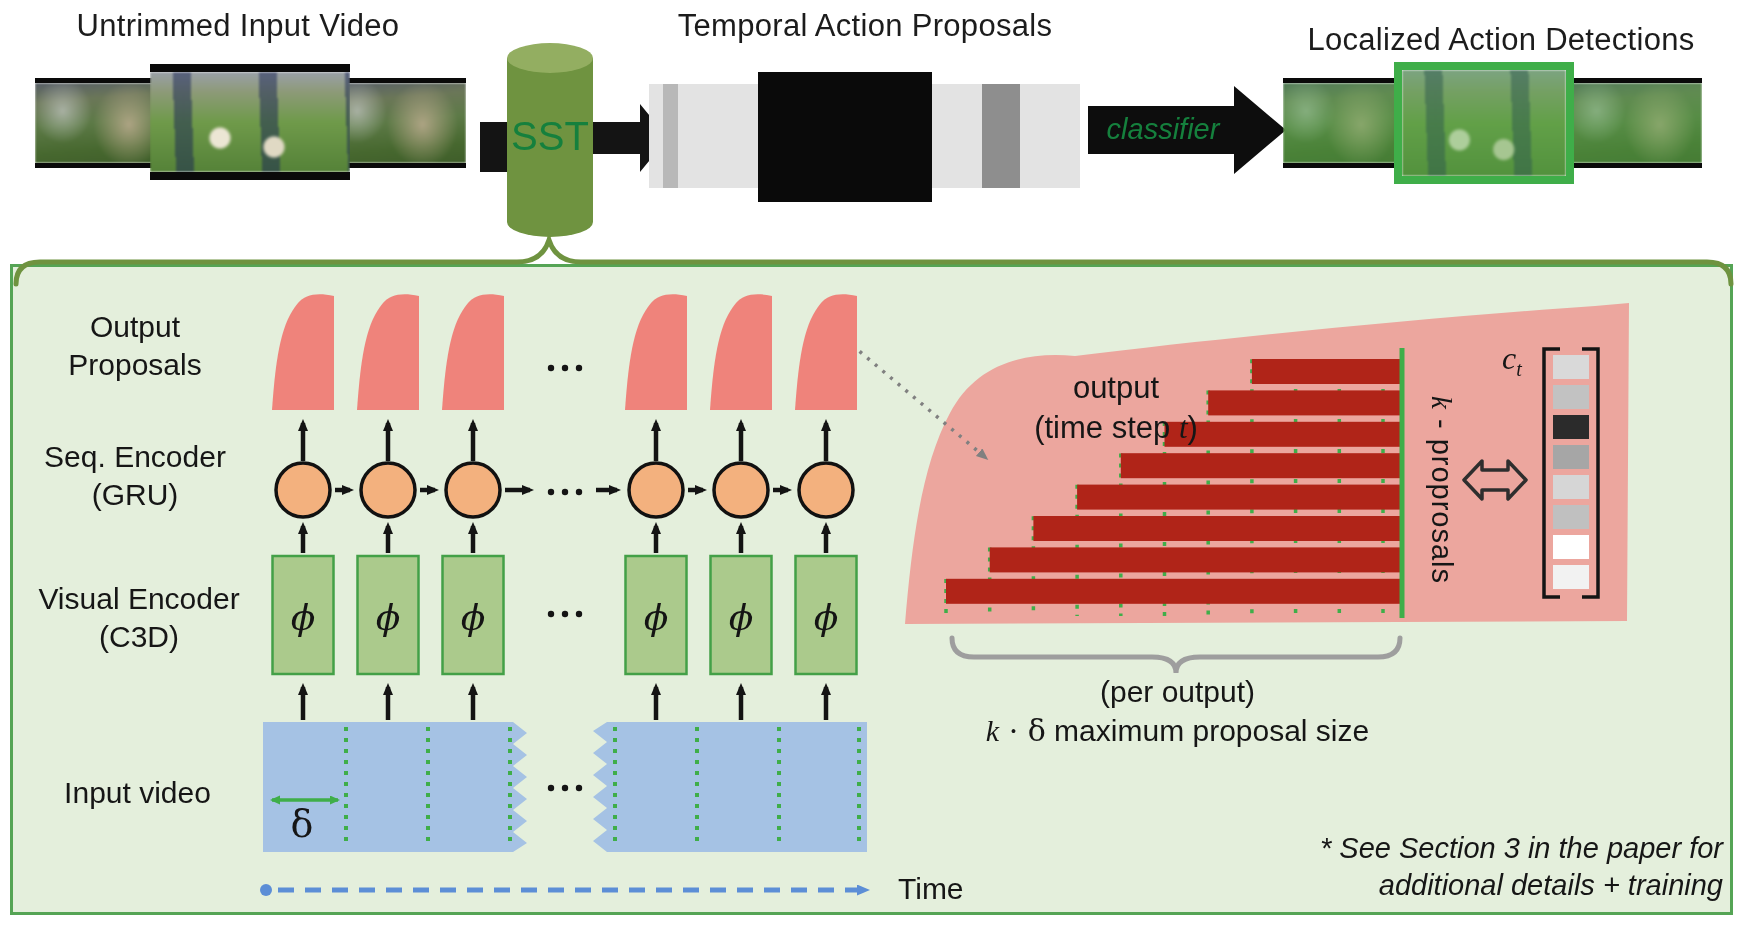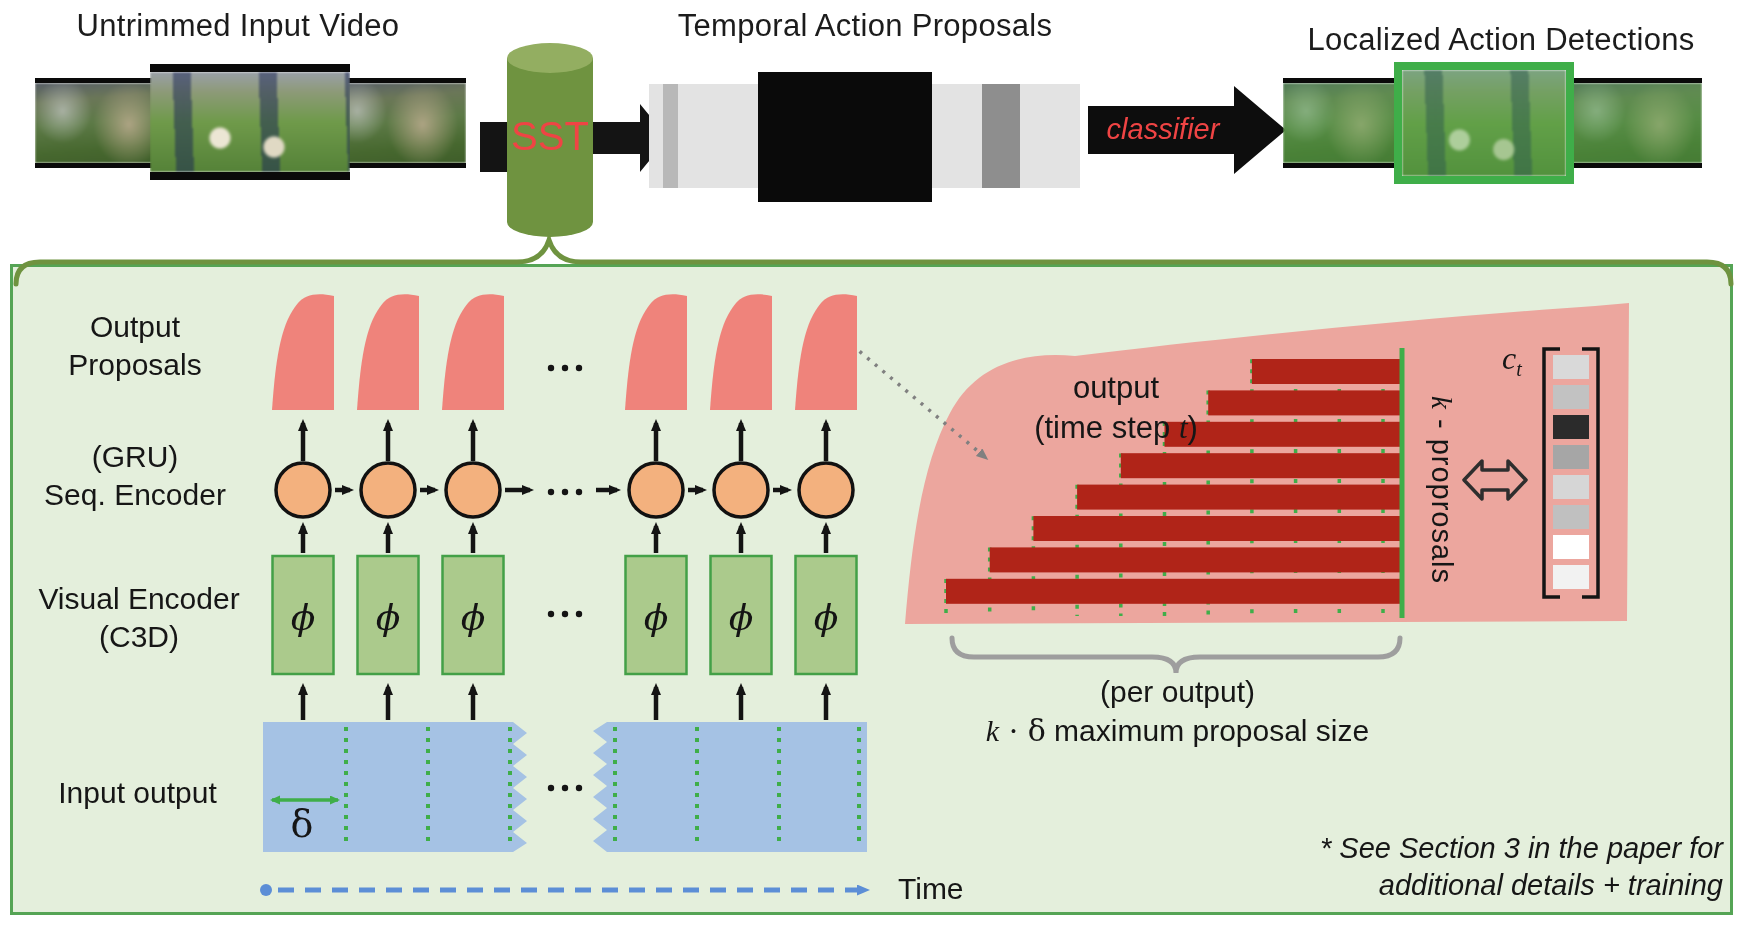--- a/index.html
+++ b/index.html
@@ -25,21 +25,21 @@
      radial-gradient(42px 46px at 20% 35%, rgba(222,222,228,.55), rgba(222,222,228,0) 70%),
      linear-gradient(175deg,#585f68 0%,#6b7758 22%,#5d7a47 48%,#47682f 78%,#3f5e2a 100%);}
   .scene-b .inner{background:
      radial-gradient(21px 21px at 35% 66%, #ece6d4 0 42%, rgba(0,0,0,0) 58%),
      radial-gradient(21px 21px at 62% 75%, #e0d9c4 0 42%, rgba(0,0,0,0) 58%),
      repeating-linear-gradient(88deg, rgba(24,36,84,0) 0 26px, rgba(24,36,84,.5) 26px 44px, rgba(24,36,84,0) 44px 86px),
      linear-gradient(180deg,#9aa0a8 0%,#8d9a78 20%,#6f9a4a 50%,#558238 100%);}
   .tint-green .inner::after{content:"";position:absolute;inset:0;background:rgba(80,170,70,.40);}
   .greenbox{border:8px solid #3fae49 !important;}
   
-  .w{color:#ef4444;}
+  .w{color:#15803d;}
   .it{font-style:italic;}
   #kprop{writing-mode:vertical-rl;font-size:29px;letter-spacing:1px;}
 </style>
 </head>
 <body>
 
 <div id="stage">
 
   <div id="panel"></div>
 
@@ -233,28 +233,28 @@
     </div>
   <div class="frame scene-a tint-green" style="left:1570px;top:78px;width:132px;height:90px;">
       <div class="inner"></div>
     </div>
 
   <div class="ovl rowlab ctr" style="left:30px;top:308px;width:210px;">
     <div>Output</div>
       <div>Proposals</div>
   </div>
   <div class="ovl rowlab ctr" style="left:30px;top:438px;width:210px;">
-    <div>(GRU)</div>
-      <div>Seq. Encoder</div>
+    <div>Seq. Encoder</div>
+      <div>(GRU)</div>
   </div>
   <div class="ovl rowlab ctr" style="left:25px;top:580px;width:228px;">
     <div>Visual Encoder</div>
       <div>(C3D)</div>
   </div>
-  <div class="ovl rowlab ctr" style="left:45px;top:774px;width:185px;">Input output</div>
+  <div class="ovl rowlab ctr" style="left:45px;top:774px;width:185px;">Input video</div>
 
   <div class="ovl ser ctr" style="left:284px;top:802px;width:36px;font-size:38px;">δ</div>
   <div class="ovl" style="left:898px;top:872px;font-size:30px;">Time</div>
 
   <div class="ovl ctr" style="left:1000px;top:368px;width:232px;font-size:31px;line-height:40px;">
     <div>output</div>
     <div><span>(time step </span><span class="ser-i">t</span><span>)</span></div>
   </div>
   <div class="ovl ctr" id="kprop" style="left:1418px;top:372px;width:40px;height:236px;">
     <span class="ser-i">k</span><span> - proprosals</span>

